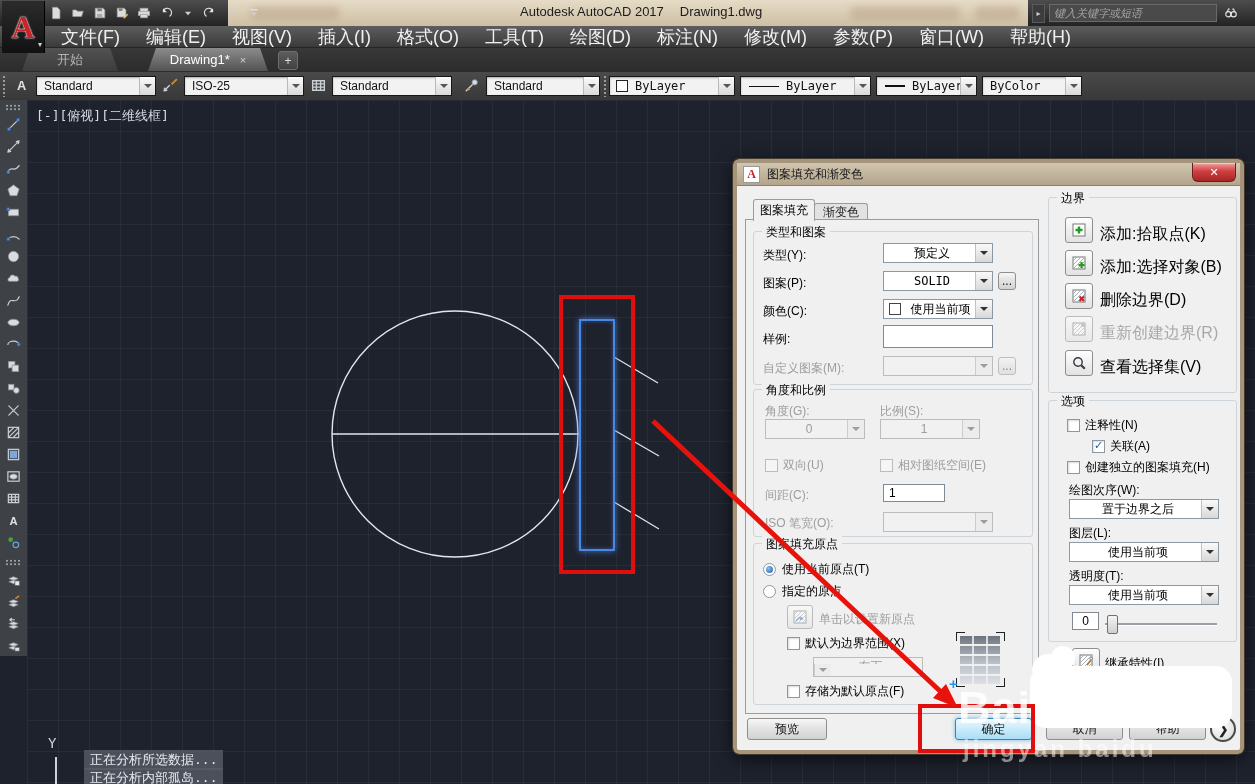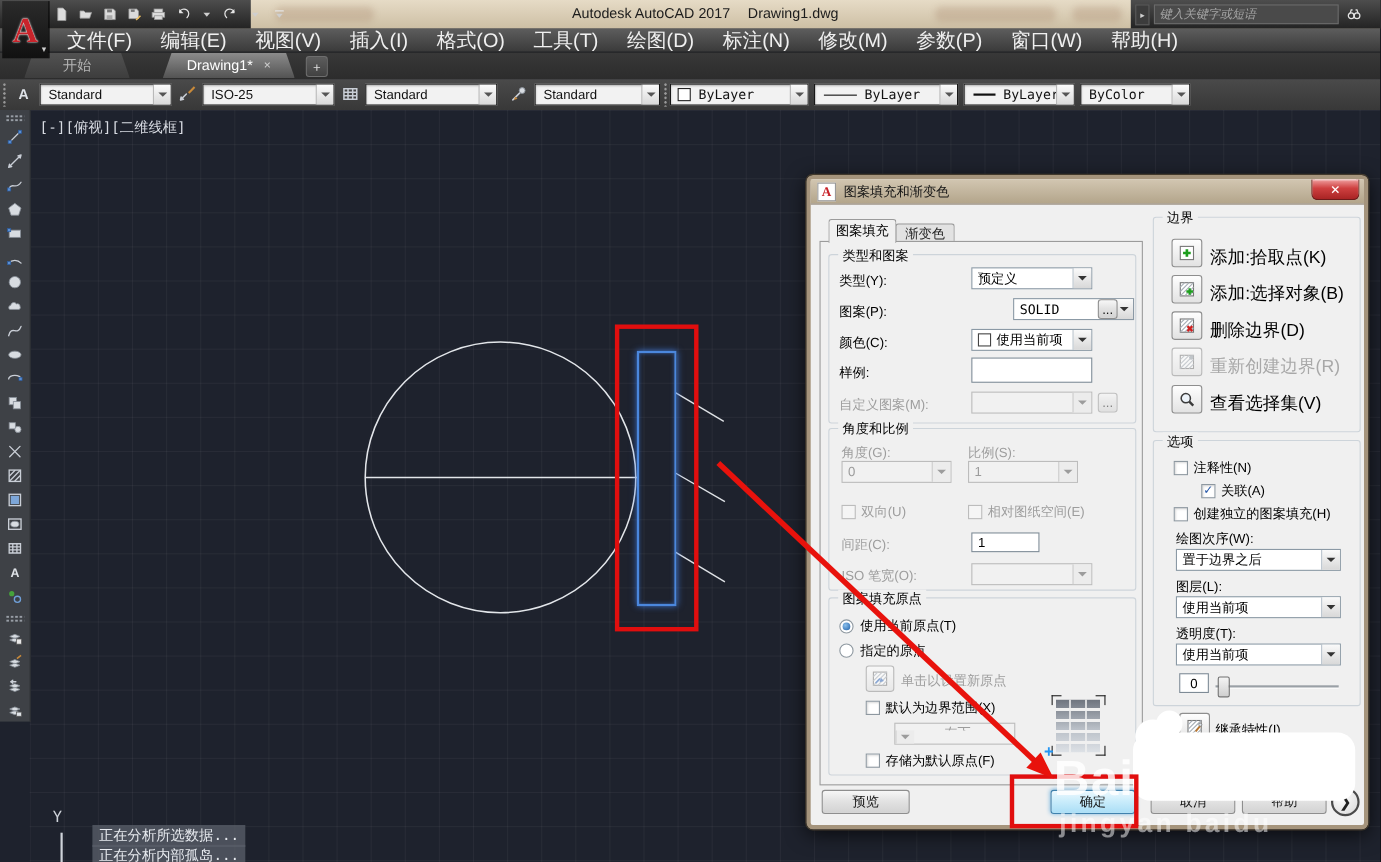--- a/index.html
+++ b/index.html
@@ -70,21 +70,21 @@
   #dlg-title .dt-text{font-size:12px;color:#141414;}
   #dlg-close{position:absolute;top:0;right:4px;width:42px;height:18px;background:linear-gradient(#f0a0a0,#cf4040 45%,#a82424);border:1px solid #6d1a1a;border-top:none;border-radius:0 0 6px 6px;color:#fff;font-size:11px;font-weight:bold;display:flex;align-items:center;justify-content:center;box-shadow:inset 0 1px 1px rgba(255,255,255,.5);}
   .dtab{position:absolute;font-size:12px;display:flex;align-items:center;justify-content:center;border:1px solid #9b9b9b;border-bottom:none;border-radius:3px 3px 0 0;}
   #dtab-hatch{left:16px;top:36px;width:60px;height:21px;background:#f0f0f0;z-index:3;color:#000;}
   #dtab-grad{left:77px;top:40px;width:52px;height:17px;background:#e2e2e2;color:#222;}
   #tab-frame{position:absolute;left:8px;top:56px;width:294px;height:495px;border:1px solid #9b9b9b;background:#f0f0f0;box-sizing:border-box;}
   .grp{position:absolute;border:1px solid #cdd4da;border-radius:3px;}
   .grp .gt{position:absolute;top:-8px;left:8px;background:#f0f0f0;padding:0 4px;font-size:12px;color:#000;white-space:nowrap;}
   .dl{position:absolute;font-size:12px;color:#000;white-space:nowrap;}
   .dl.gray{color:#9d9d9d;}
-  .dcombo{position:absolute;background:#fff;border:1px solid #8b99a5;display:flex;align-items:center;font-size:12px;color:#000;box-sizing:border-box;height:20px;}
+  .dcombo{position:absolute;background:#fff;border:1px solid #8b99a5;display:flex;align-items:center;font-size:12px;color:#000;box-sizing:border-box;height:20px;text-align:center;}
   .dcombo .dval{flex:1;padding-left:5px;white-space:nowrap;overflow:hidden;}
   .dcombo .darr{width:16px;align-self:stretch;background:linear-gradient(#fafafa,#d8d8d8);border-left:1px solid #b9c3cc;display:flex;align-items:center;justify-content:center;}
   .darr::after{content:"";border:4px solid transparent;border-top-color:#333;margin-top:4px;}
   .dcombo.disabled{background:#f1f1f1;border-color:#bcbcbc;color:#9c9c9c;}
   .dcombo.disabled .darr{background:#ececec;border-left-color:#ccc;}
   .dcombo.disabled .darr::after{border-top-color:#9c9c9c;}
   .dswatch{width:10px;height:10px;background:#fff;border:1px solid #444;margin-left:5px;}
   .dtext{position:absolute;background:#fff;border:1px solid #7e8b96;font-size:12px;color:#000;padding-left:5px;box-sizing:border-box;display:flex;align-items:center;}
   .cbrow{position:absolute;display:flex;align-items:center;gap:5px;font-size:12px;color:#000;white-space:nowrap;}
   .cbx{width:13px;height:13px;background:#fff;border:1px solid #8e98a0;box-shadow:inset 1px 1px 2px rgba(0,0,0,.15);display:flex;align-items:center;justify-content:center;box-sizing:border-box;}
@@ -333,21 +333,21 @@
 
     <div class="grp" style="left:16px;top:68px;width:278px;height:152px;">
       <span class="gt">类型和图案</span>
     </div>
     <span class="dl" style="left:26px;top:84px;">类型(Y):</span>
     <div class="dcombo" style="left:146px;top:80px;width:110px;">
       <span class="dval">预定义</span>
         <span class="darr"></span>
     </div>
     <span class="dl" style="left:26px;top:112px;">图案(P):</span>
-    <div class="dcombo" style="left:146px;top:108px;width:110px;font-family:'DejaVu Sans Mono',monospace;margin-left:38px;">
+    <div class="dcombo" style="left:146px;top:108px;width:110px;font-family:'DejaVu Sans Mono',monospace;">
       <span class="dval">SOLID</span>
         <span class="darr"></span>
     </div>
     <div class="btn" style="left:261px;top:109px;width:18px;height:18px;">...</div>
     <span class="dl" style="left:26px;top:140px;">颜色(C):</span>
     <div class="dcombo" style="left:146px;top:136px;width:110px;">
       <span class="dswatch"></span>
       <span class="dval">使用当前项</span>
         <span class="darr"></span>
     </div>

